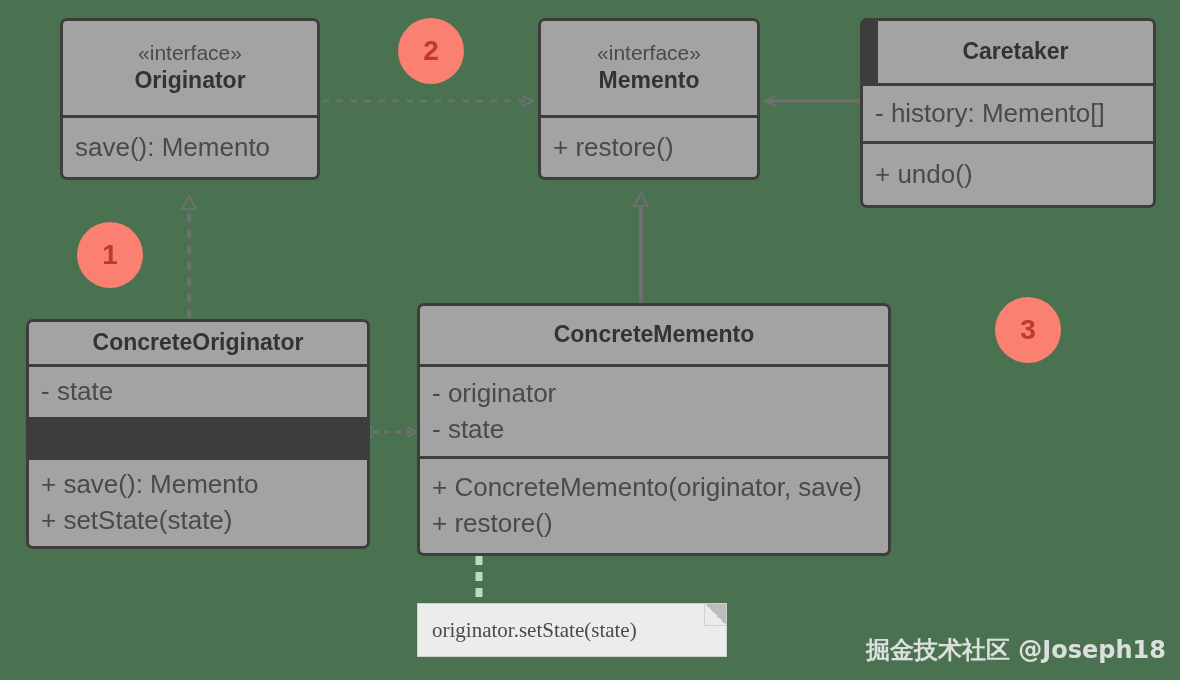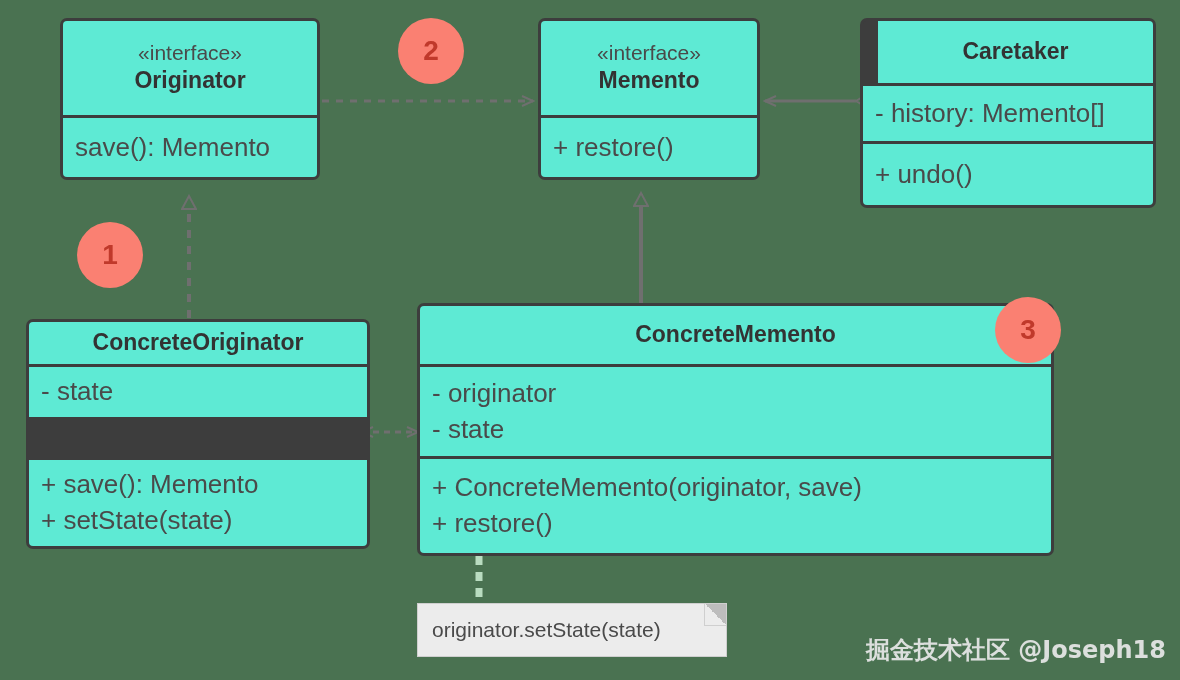--- a/index.html
+++ b/index.html
@@ -26,21 +26,21 @@
     box-sizing: border-box;
     border: 3px solid #3d3d3d;
     border-radius: 7px;
     background: #3d3d3d;
     overflow: hidden;
     display: flex;
     flex-direction: column;
     z-index: 5;
   }
   .uml-compartment {
-    background: #5eead4;
+    background: #a3a3a3;
     box-sizing: border-box;
     color: #3c3c3c;
     display: flex;
     flex-direction: column;
     justify-content: center;
   }
   .uml-compartment + .uml-compartment {
     border-top: 3px solid #3d3d3d;
   }
   .uml-header {
@@ -197,35 +197,35 @@
   </div>
   <div class="uml-compartment uml-members" style="height:58px;">
     <div class="member-line">- state</div>
   </div>
   <div class="uml-compartment uml-members" style="flex:1;margin-top:40px;">
     <div class="member-line">+ save(): Memento</div>
     <div class="member-line">+ setState(state)</div>
   </div>
 </div>
 
-<div class="uml-box" id="box-concrete-memento" style="left:417px; top:303px; width:637px; height:253px;">
+<div class="uml-box" id="box-concrete-memento" style="left:417px; top:303px; width:474px; height:253px;">
   <div class="uml-compartment uml-header" style="height:58px;">
     <div class="class-title">ConcreteMemento</div>
   </div>
   <div class="uml-compartment uml-members" style="height:92px;">
     <div class="member-line">- originator</div>
     <div class="member-line">- state</div>
   </div>
   <div class="uml-compartment uml-members" style="flex:1;">
     <div class="member-line">+ ConcreteMemento(originator, save)</div>
     <div class="member-line">+ restore()</div>
   </div>
 </div>
 
-<div class="note-box" id="note-setstate" style="left:417px; top:603px; width:310px; height:54px;">
+<div class="note-box" id="note-setstate" style="left:417px; top:603px; width:310px; height:54px;font-family:Liberation Serif, serif;">
   <span class="note-text">originator.setState(state)</span>
   <span class="note-fold"></span>
 </div>
 
 <div class="badge" id="badge-1" style="left:77px; top:222px; width:66px; height:66px;">
   <span>1</span>
 </div>
 <div class="badge" id="badge-2" style="left:398px; top:18px; width:66px; height:66px;">
   <span>2</span>
 </div>

